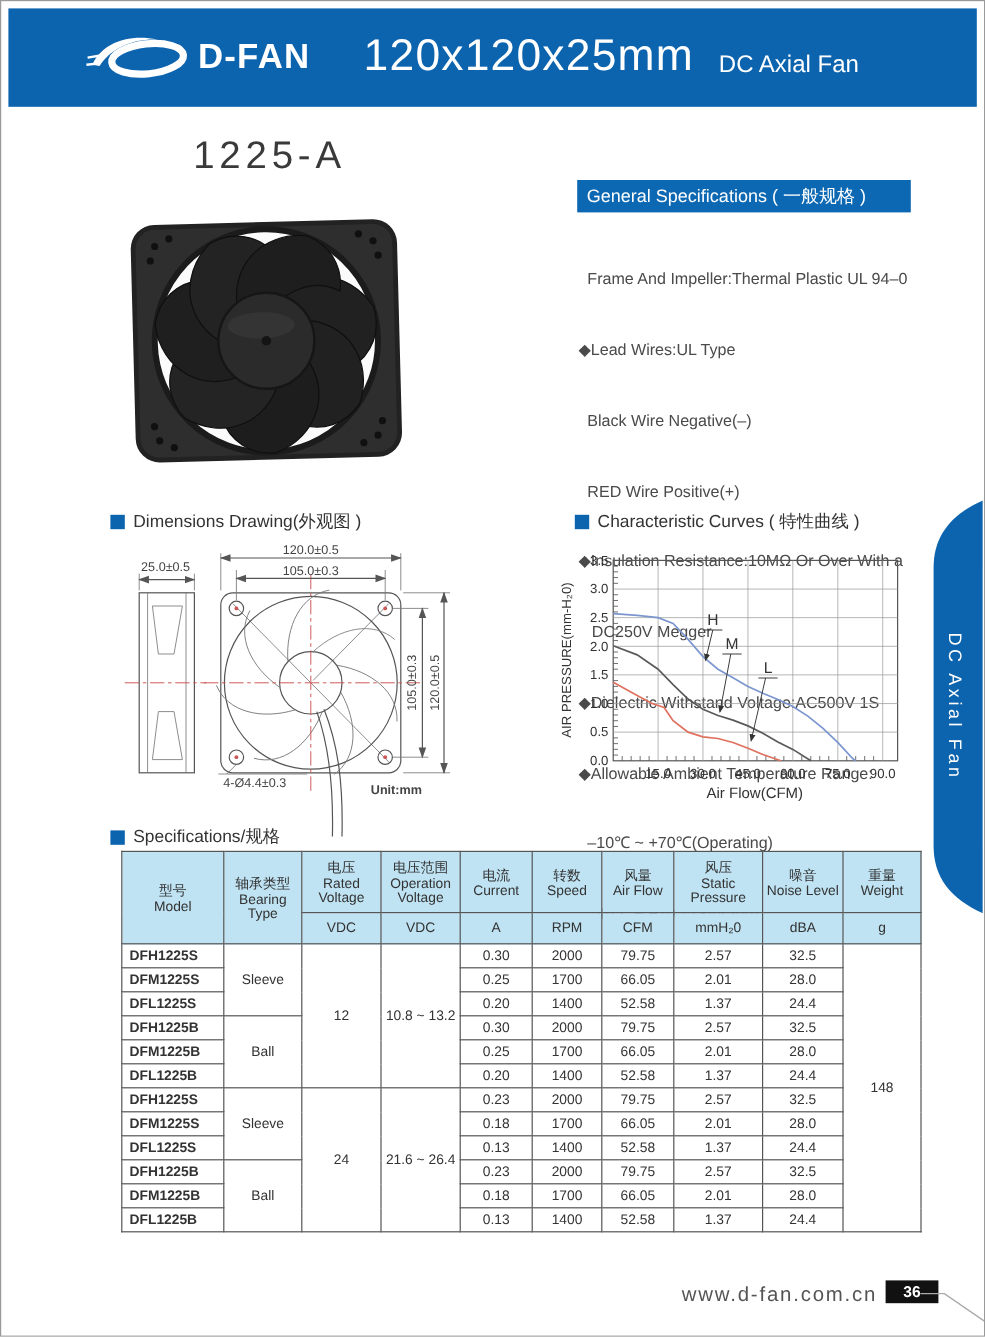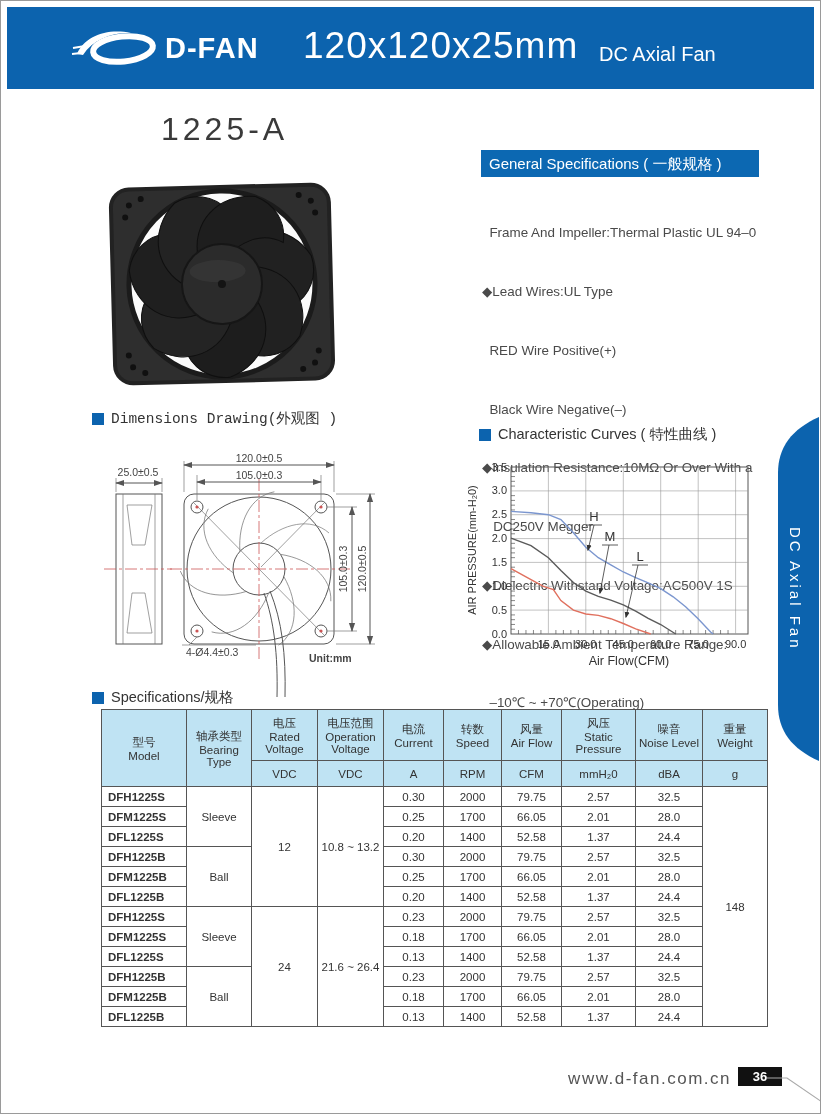--- a/index.html
+++ b/index.html
@@ -19,21 +19,21 @@
   
   .fan-photo{position:absolute;left:106px;top:180px;width:230px;height:208px;}
   
   .gspec-bar{position:absolute;left:480px;top:149px;width:278px;height:27px;background:#0c68b2;
     color:#fff;font-size:15px;line-height:27px;padding-left:8px;box-sizing:border-box;}
   .gspec-lines{position:absolute;left:481px;top:183px;width:300px;font-size:13.4px;color:#4a4a4a;
     line-height:19.6px;white-space:pre;}
   
   .sec{position:absolute;font-size:14.5px;color:#333;display:flex;align-items:center;}
   .sec .bullet{width:12px;height:12px;background:#0c63ae;display:inline-block;margin-right:7px;}
-  .sec-dim{left:91px;top:408px;font-family:Liberation Mono, monospace;}
+  .sec-dim{left:91px;top:424px;}
   .sec-cur{left:478px;top:424px;}
   .sec-spec{left:91px;top:687px;}
   
   svg text{font-family:"Liberation Sans",sans-serif;}
   .dim-draw{position:absolute;left:95px;top:448px;width:370px;height:252px;}
   .dim-draw .ln{stroke:#555;stroke-width:1;fill:none;}
   .dim-draw .thin{stroke:#777;stroke-width:0.7;fill:none;}
   .dim-draw .red{stroke:#cc5555;stroke-width:0.8;fill:none;stroke-dasharray:12 3 3 3;}
   .dim-draw text{font-size:10.5px;fill:#444;}
   .chart{position:absolute;left:462px;top:448px;width:300px;height:235px;}
@@ -123,22 +123,22 @@
         <ellipse cx="-4" cy="-13" rx="28" ry="11" fill="#3c3c3c" opacity="0.55"></ellipse>
         <circle r="4" fill="#141414"></circle>
       </g>
     </g>
   </svg>
 
   <div class="gspec-bar">General Specifications ( 一般规格 )</div>
   <div class="gspec-lines">
     <div>  Frame And Impeller:Thermal Plastic UL 94–0</div>
     <div>◆Lead Wires:UL Type</div>
+    <div>  Black Wire Negative(–)</div>
     <div>  RED Wire Positive(+)</div>
-    <div>  Black Wire Negative(–)</div>
     <div>◆Insulation Resistance:10MΩ Or Over With a</div>
     <div>   DC250V Megger</div>
     <div>◆Dielectric Withstand Voltage:AC500V 1S</div>
     <div>◆Allowable Ambient Temperature Range:</div>
     <div>  –10℃ ~ +70℃(Operating)</div>
     <div>  –40℃ ~ +70℃(Storage)</div>
   </div>
 
   <div class="sec sec-dim">
     <span class="bullet"></span>

